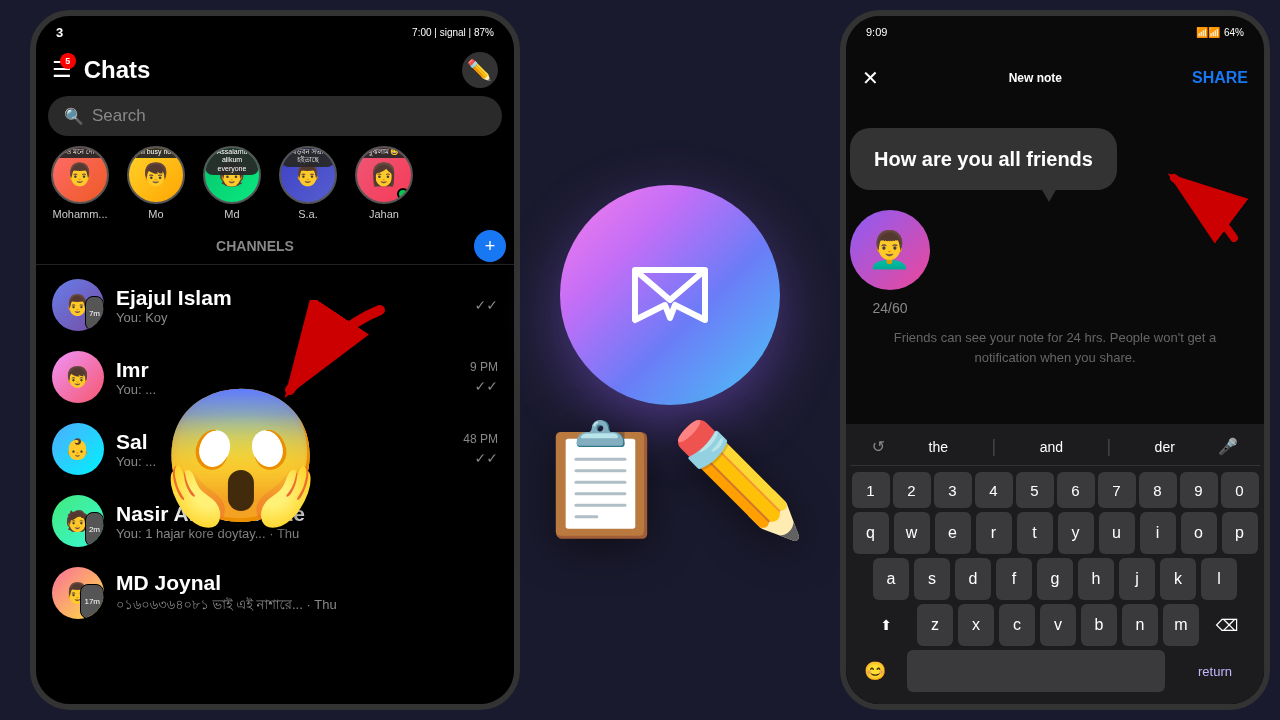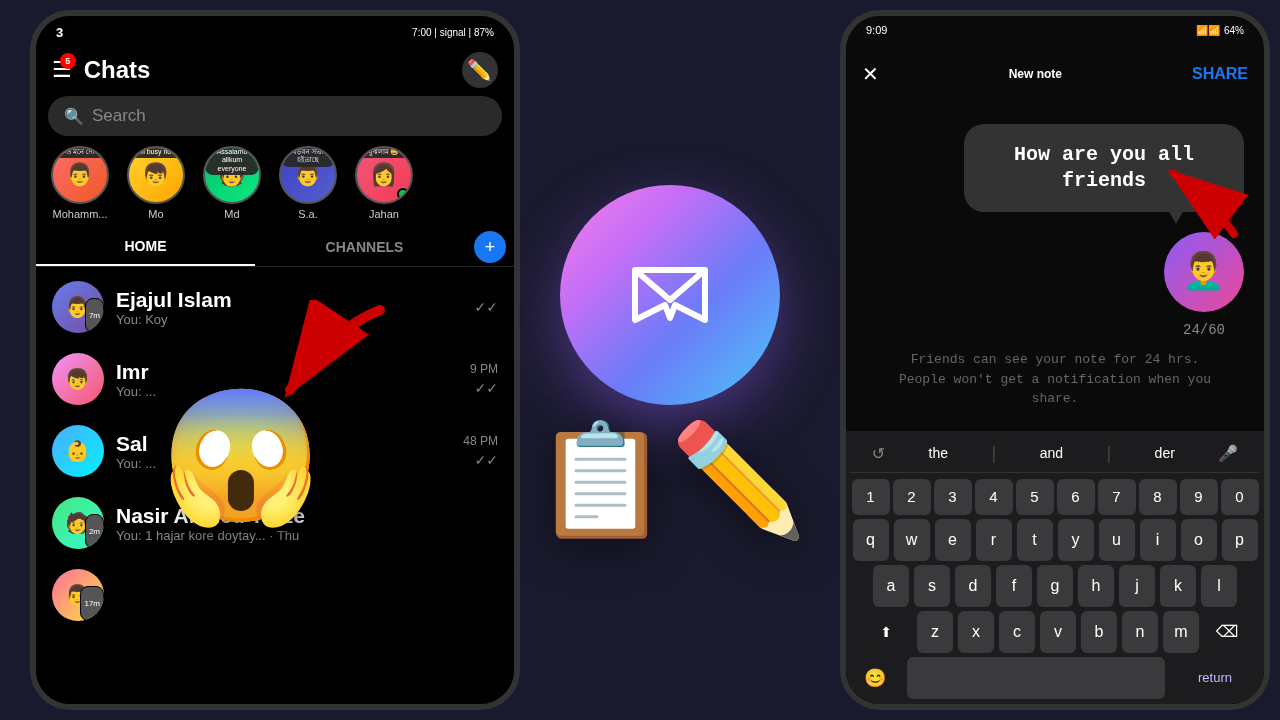--- a/index.html
+++ b/index.html
@@ -294,24 +294,23 @@
     }
     .note-close { font-size: 20px; color: #fff; cursor: pointer; }
     .note-title { font-size: 12px; font-weight: 700; color: #fff; }
     .note-share { font-size: 16px; font-weight: 700; color: #1877f2; cursor: pointer; }
 
     
     .note-content-area {
       flex: 1;
       display: flex;
       flex-direction: column;
-      align-items: flex-end;
-      padding: 20px 20px 0;
+      align-items: flex-start;
+      padding: 20px 4px 0;
       position: relative;
-      font-family: Liberation Mono, monospace;
     }
 
     .note-bubble {
       background: #333;
       border-radius: 20px;
       padding: 18px 24px;
       max-width: 280px;
       text-align: center;
       position: relative;
       margin-bottom: 10px;
@@ -539,21 +538,20 @@
         <div class="story-avatar color-5">
           <div class="story-note-bubble">বুঝলাম 😄</div>
           <div class="avatar-img">👩</div>
           <div class="story-online-dot"></div>
         </div>
         <span class="story-name">Jahan</span>
       </div>
     </div>
 
     <div class="tabs-row">
-      <div class="tab active">HOME</div>
       <div class="tab tab-channels">CHANNELS</div>
       <div class="tab-plus">+</div>
     </div>
 
     <div class="chat-list">
       <div class="chat-item">
         <div class="chat-avatar chat-color-1">
           👨
           <div class="chat-avatar-badge">7m</div>
         </div>
@@ -594,20 +592,24 @@
         </div>
         <div class="chat-info">
           <div class="chat-name">Nasir Ahmed Turze</div>
           <div class="chat-preview">You: 1 hajar kore doytay... · Thu</div>
         </div>
       </div>
       <div class="chat-item">
         <div class="chat-avatar chat-color-5">
           👨
           <div class="chat-avatar-badge">17m</div>
+        </div>
+        <div class="chat-info">
+          <div class="chat-name">MD Joynal</div>
+          <div class="chat-preview">০১৬০৬৩৬৪০৮১ ভাই এই নাশারে... · Thu</div>
         </div>
       </div>
     </div>
   </div>
 </div>
 
 <div class="shocked-emoji">😱</div>
 
 <div style="position:absolute;top:300px;left:250px;z-index:15;pointer-events:none;">
   <svg width="150" height="120" viewBox="0 0 150 120">

